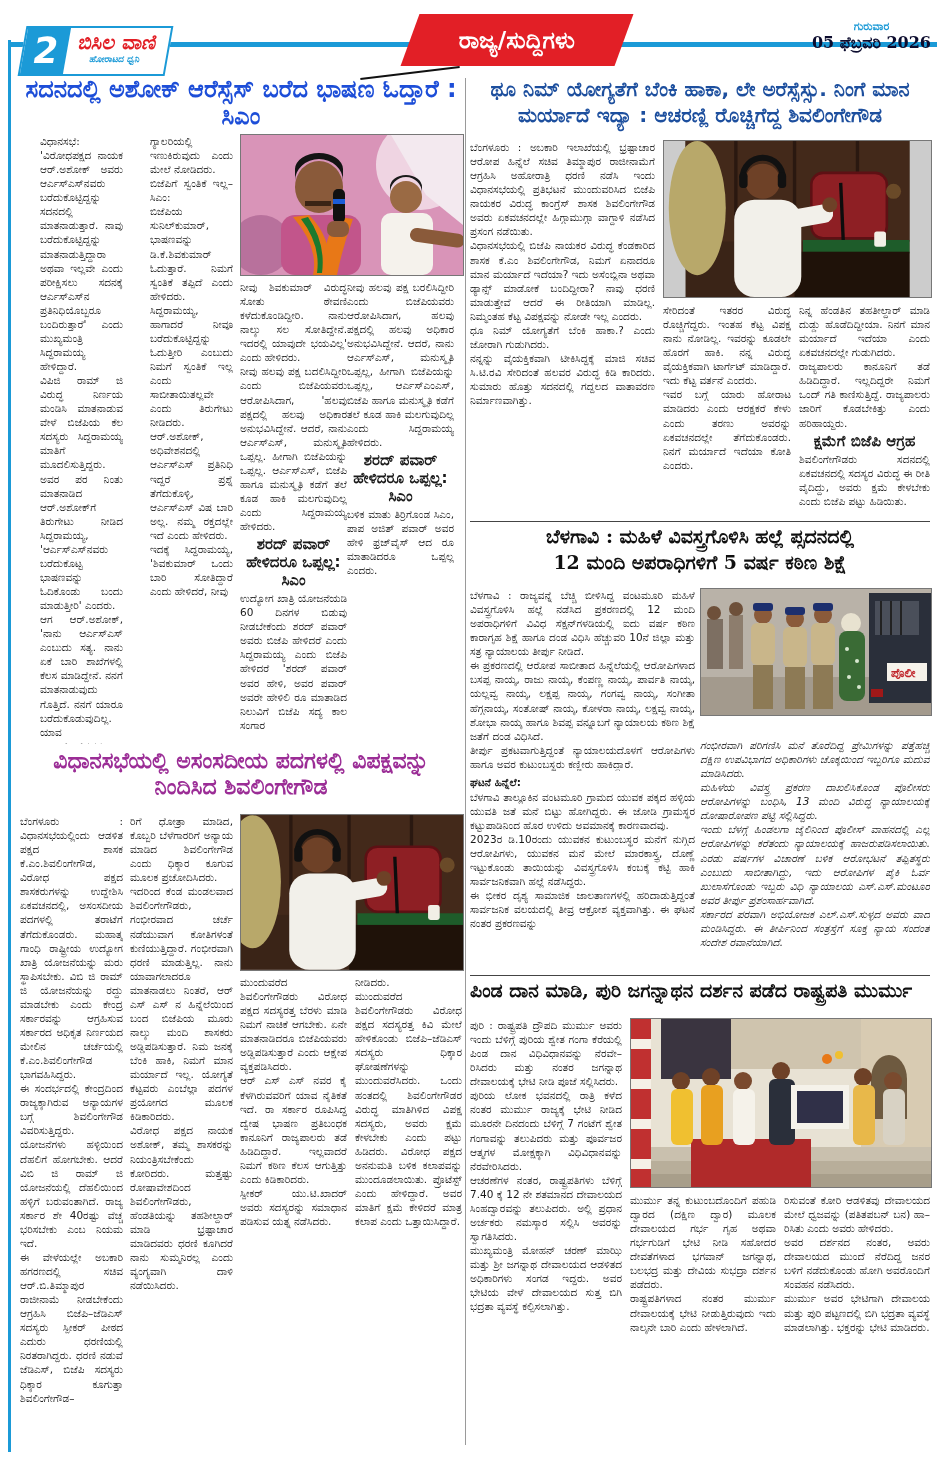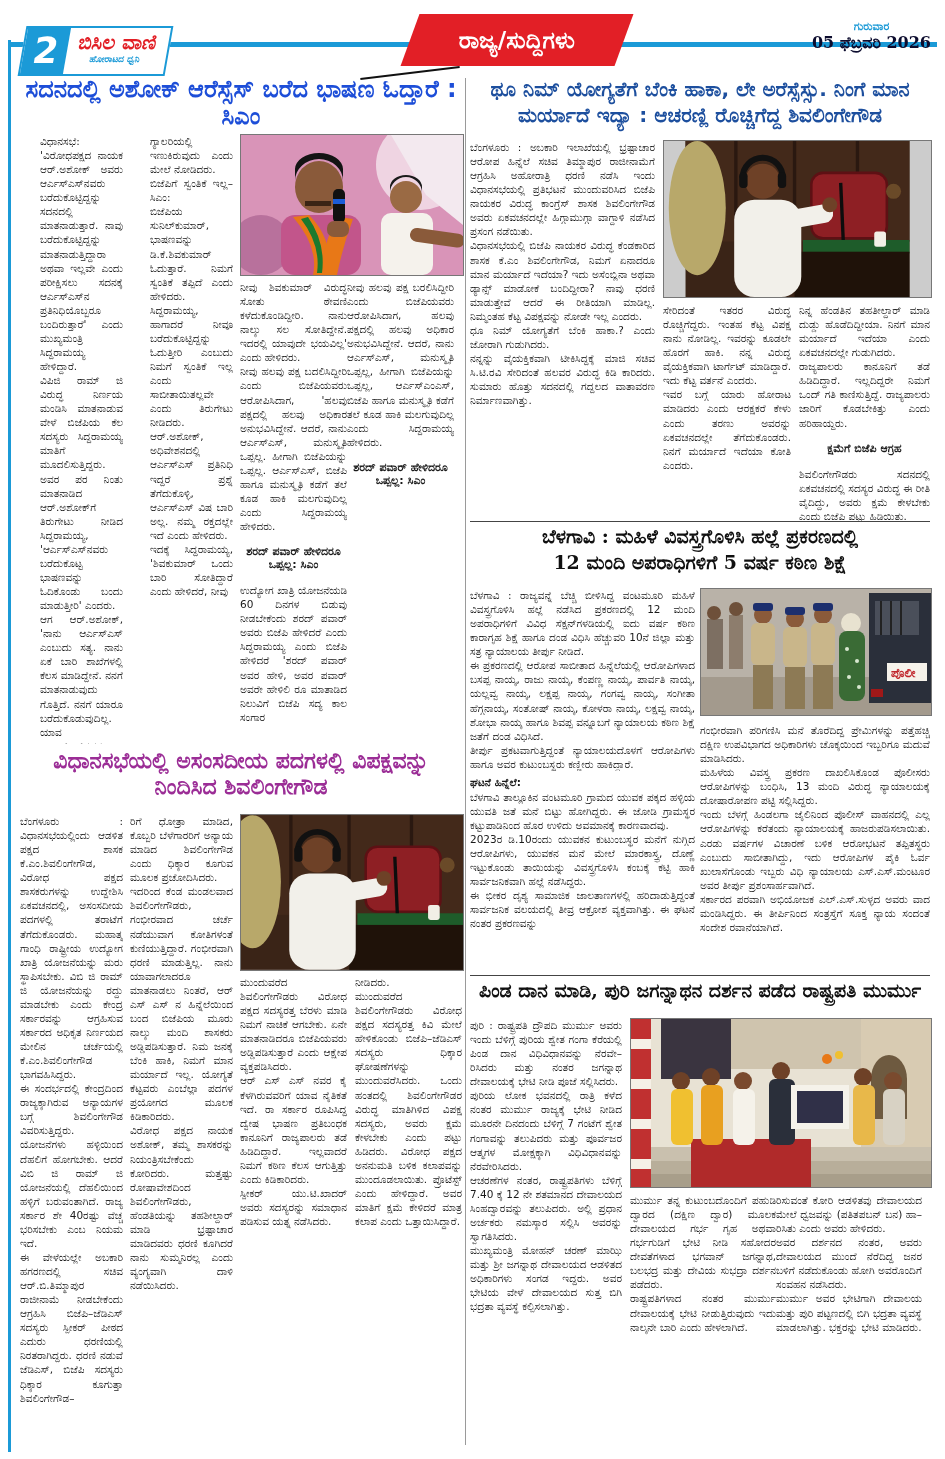--- a/index.html
+++ b/index.html
@@ -21,21 +21,21 @@
   .section-badge span{transform:skewX(20deg);color:#fff;font-weight:bold;font-size:23px;}
   .date-block{position:absolute;right:6px;top:8px;text-align:center;}
   .pub-day{color:#1b9ad7;font-size:11px;font-weight:bold;}
   .pub-date{color:#0c0c2e;font-size:16px;font-weight:bold;font-family:"DejaVu Serif",serif;}
   
   .vdiv{position:absolute;left:465px;top:78px;width:1px;height:1367px;background:#9a9a9a;}
   .hdiv{position:absolute;left:470px;width:460px;height:1px;background:#444;}
   
   .article{position:absolute;}
   .col{font-size:10.5px;line-height:1.34;text-align:justify;white-space:pre-line;overflow:hidden;}
-  .subhead{font-size:11px;font-weight:bold;text-align:center;margin:12px 0;}
+  .subhead{font-size:15px;font-weight:bold;text-align:center;margin:2px 0;}
   .subhead-left{font-size:10.5px;font-weight:bold;display:inline;}
   .photo{overflow:hidden;border:1px solid #777;background:#ccc;}
   .photo svg{display:block;}
   
   .headA{color:#1d4ed8;font-weight:bold;font-size:24px;line-height:1.12;text-align:center;}
   .diagA{position:absolute;right:2px;top:-4px;width:100px;height:2px;background:#111;transform:rotate(-7deg);}
   .bodyA{position:absolute;left:0;top:58px;right:0;bottom:0;display:flex;gap:7px;}
   .bodyA .c1,.bodyA .c2{width:103px;margin-left:20px;}
   .rblockA{width:222px;display:flex;flex-direction:column;}
   .rcolsA{display:flex;gap:0;margin-top:4px;flex:1;overflow:hidden;}
@@ -54,28 +54,28 @@
   .rblockC{width:267px;display:flex;flex-direction:column;}
   .rcolsC{display:flex;gap:8px;margin-top:5px;flex:1;overflow:hidden;}
   .rcolsC .ca{width:128px;}
   .rcolsC .cb{width:131px;}
   
   .headD{color:#101010;font-weight:bold;font-size:19px;line-height:1.35;text-align:center;
          font-family:"DejaVu Serif",serif;}
   .bodyD{position:absolute;left:0;top:64px;right:0;bottom:0;display:flex;gap:5px;}
   .leadD{width:225px;}
   .rblockD{width:230px;display:flex;flex-direction:column;}
-  .rblockD .c{margin-top:7px;flex:1;overflow:hidden;}
-  
-  .headE{color:#101010;font-weight:bold;font-size:19px;line-height:1.3;text-align:center;
+  .rblockD .c{margin-top:22px;flex:1;overflow:hidden;font-style:italic;}
+  
+  .headE{color:#101010;font-weight:bold;font-size:19px;line-height:1.3;text-align:left;
          font-family:"DejaVu Serif",serif;}
   .bodyE{position:absolute;left:0;top:40px;right:0;bottom:0;display:flex;gap:8px;}
   .c1E{width:152px;}
   .rblockE{width:300px;display:flex;flex-direction:column;}
-  .rcolsE{display:flex;gap:0;margin-top:5px;flex:1;overflow:hidden;}
+  .rcolsE{display:flex;gap:8px;margin-top:5px;flex:1;overflow:hidden;}
   .rcolsE .c{width:146px;}
 </style>
 </head>
 <body>
 
 <div id="page">
   <div class="left-rule"></div>
 
   <div class="header">
     <div class="header-bar"></div>
@@ -141,20 +141,21 @@
         <div class="rcolsA">
           <div class="c">
             <div class="col">ನೀವು ಶಿವಕುಮಾರ್ ವಿರುದ್ಧ ಸೋತು ಠೇವಣಿ ಕಳೆದುಕೊಂಡಿದ್ದೀರಿ. ನಾನು ನಾಲ್ಕು ಸಲ ಸೋತಿದ್ದೇನೆ. ಇದರಲ್ಲಿ ಯಾವುದೇ ಭಯವಿಲ್ಲ' ಎಂದು ಹೇಳಿದರು.
 ನೀವು ಹಲವು ಪಕ್ಷ ಬದಲಿಸಿದ್ದೀರಿ ಎಂದು ಬಿಜೆಪಿಯವರು ಆರೋಪಿಸಿದಾಗ, 'ಹಲವು ಪಕ್ಷದಲ್ಲಿ ಹಲವು ಅಧಿಕಾರ ಅನುಭವಿಸಿದ್ದೇನೆ. ಆದರೆ, ನಾನು ಆರ್ಎಸ್ಎಸ್, ಮನುಸ್ಮೃತಿ ಒಪ್ಪಲ್ಲ. ಹೀಗಾಗಿ ಬಿಜೆಪಿಯನ್ನು ಒಪ್ಪಲ್ಲ. ಆರ್ಎಸ್ಎಸ್, ಬಿಜೆಪಿ ಹಾಗೂ ಮನುಸ್ಮೃತಿ ಕಡೆಗೆ ತಲೆ ಕೂಡ ಹಾಕಿ ಮಲಗುವುದಿಲ್ಲ ಎಂದು ಸಿದ್ದರಾಮಯ್ಯ ಹೇಳಿದರು.</div>
             <div class="subhead">ಶರದ್ ಪವಾರ್ ಹೇಳಿದರೂ ಒಪ್ಪಲ್ಲ: ಸಿಎಂ</div>
             <div class="col">ಉದ್ಯೋಗ ಖಾತ್ರಿ ಯೋಜನೆಯಡಿ 60 ದಿನಗಳ ಬಿಡುವು ನೀಡಬೇಕೆಂದು ಶರದ್ ಪವಾರ್ ಅವರು ಬಿಜೆಪಿ ಹೇಳಿದರೆ ಎಂದು ಸಿದ್ದರಾಮಯ್ಯ ಎಂದು ಬಿಜೆಪಿ ಹೇಳಿದರೆ 'ಶರದ್ ಪವಾರ್ ಅವರ ಹೇಳಿ, ಅವರ ಪವಾರ್ ಅವರೇ ಹೇಳಿಲಿ ರೂ ಮಾತಾಡಿದ ನಿಲುವಿಗೆ ಬಿಜೆಪಿ ಸದ್ಯ ಕಾಲ ಸಂಗಾರ</div>
           </div>
           <div class="c">
             <div class="col">ನೀವು ಹಲವು ಪಕ್ಷ ಬರಲಿಸಿದ್ದೀರಿ ಎಂದು ಬಿಜೆಪಿಯವರು ಆರೋಪಿಸಿದಾಗ, ಹಲವು ಪಕ್ಷದಲ್ಲಿ ಹಲವು ಅಧಿಕಾರ ಅನುಭವಿಸಿದ್ದೇನೆ. ಆದರೆ, ನಾನು ಆರ್ಎಸ್ಎಸ್, ಮನುಸ್ಮೃತಿ ಒಪ್ಪಲ್ಲ, ಹೀಗಾಗಿ ಬಿಜೆಪಿಯನ್ನು ಒಪ್ಪಲ್ಲ, ಆರ್ಎಸ್ಎಂಎಸ್, ಬಿಜೆಪಿ ಹಾಗೂ ಮನುಸ್ಮೃತಿ ಕಡೆಗೆ ತಲೆ ಕೂಡ ಹಾಕಿ ಮಲಗುವುದಿಲ್ಲ ಎಂದು ಸಿದ್ದರಾಮಯ್ಯ ಹೇಳಿದರು.</div>
             <div class="subhead">ಶರದ್ ಪವಾರ್ ಹೇಳಿದರೂ ಒಪ್ಪಲ್ಲ: ಸಿಎಂ</div>
+            <div class="col">ಬಳಿಕ ಮಾತು ತಿರ್ರಿಗೊಂಡ ಸಿಎಂ, ಪಾಪ ಅಜಿತ್ ಪವಾರ್ ಅವರ ಹೇಳಿ ಫ್ರಜ್‌ವೈಸ್ ಆದ ರೂ ಮಾತಾಡಿದರೂ ಒಪ್ಪಲ್ಲ ಎಂದರು.</div>
           </div>
         </div>
       </div>
     </div>
   </div>
 
   <div class="article" style="left:20px;top:748px;width:442px;height:697px;">
     <div class="headB">ವಿಧಾನಸಭೆಯಲ್ಲಿ ಅಸಂಸದೀಯ ಪದಗಳಲ್ಲಿ ವಿಪಕ್ಷವನ್ನು ನಿಂದಿಸಿದ ಶಿವಲಿಂಗೇಗೌಡ</div>
     <div class="bodyB">
       <div class="col c1">ಬೆಂಗಳೂರು : ವಿಧಾನಸಭೆಯಲ್ಲಿಂದು ಆಡಳಿತ ಪಕ್ಷದ ಶಾಸಕ ಕೆ.ಎಂ.ಶಿವಲಿಂಗೇಗೌಡ, ವಿರೋಧ ಪಕ್ಷದ ಶಾಸಕರುಗಳನ್ನು ಉದ್ದೇಶಿಸಿ ಏಕವಚನದಲ್ಲಿ, ಅಸಂಸದೀಯ ಪದಗಳಲ್ಲಿ ತರಾಟೆಗೆ ತೆಗೆದುಕೊಂಡರು. ಮಹಾತ್ಮ ಗಾಂಧಿ ರಾಷ್ಟ್ರೀಯ ಉದ್ಯೋಗ ಖಾತ್ರಿ ಯೋಜನೆಯನ್ನು ಮರು ಸ್ಥಾಪಿಸಬೇಕು. ವಿಬಿ ಜಿ ರಾಮ್ ಜಿ ಯೋಜನೆಯನ್ನು ರದ್ದು ಮಾಡಬೇಕು ಎಂದು ಕೇಂದ್ರ ಸರ್ಕಾರವನ್ನು ಆಗ್ರಹಿಸುವ ಸರ್ಕಾರದ ಅಧಿಕೃತ ನಿರ್ಣಯದ ಮೇಲಿನ ಚರ್ಚೆಯಲ್ಲಿ ಕೆ.ಎಂ.ಶಿವಲಿಂಗೇಗೌಡ ಭಾಗವಹಿಸಿದ್ದರು.
@@ -239,21 +240,21 @@
             <div class="subhead">ಕ್ಷಮೆಗೆ ಬಿಜೆಪಿ ಆಗ್ರಹ</div>
             <div class="col">ಶಿವಲಿಂಗೇಗೌಡರು ಸದನದಲ್ಲಿ ಏಕವಚನದಲ್ಲಿ ಸದಸ್ಯರ ವಿರುದ್ಧ ಈ ರೀತಿ ವೈದಿದ್ದು, ಅವರು ಕ್ಷಮೆ ಕೇಳಬೇಕು ಎಂದು ಬಿಜೆಪಿ ಪಟ್ಟು ಹಿಡಿಯಿತು.</div>
           </div>
         </div>
       </div>
     </div>
   </div>
 
   <div class="article" style="left:470px;top:524px;width:460px;height:449px;">
     <div class="headD">
-      <div>ಬೆಳಗಾವಿ : ಮಹಿಳೆ ವಿವಸ್ತ್ರಗೊಳಿಸಿ ಹಲ್ಲೆ ಪ್ರಕರಣದಲ್ಲಿ</div>
+      <div>ಬೆಳಗಾವಿ : ಮಹಿಳೆ ವಿವಸ್ತ್ರಗೊಳಿಸಿ ಹಲ್ಲೆ ಪ್ಸದನದಲ್ಲಿ</div>
       <div>12 ಮಂದಿ ಅಪರಾಧಿಗಳಿಗೆ 5 ವರ್ಷ ಕಠಿಣ ಶಿಕ್ಷೆ</div>
     </div>
     <div class="bodyD">
       <div class="leadD">
         <div class="col">ಬೆಳಗಾವಿ : ರಾಜ್ಯವನ್ನೆ ಬೆಚ್ಚಿ ಬೀಳಿಸಿದ್ದ ವಂಟಮೂರಿ ಮಹಿಳೆ ವಿವಸ್ತ್ರಗೊಳಿಸಿ ಹಲ್ಲೆ ನಡೆಸಿದ ಪ್ರಕರಣದಲ್ಲಿ 12 ಮಂದಿ ಅಪರಾಧಿಗಳಿಗೆ ವಿವಿಧ ಸೆಕ್ಷನ್‌ಗಳಡಿಯಲ್ಲಿ ಐದು ವರ್ಷ ಕಠಿಣ ಕಾರಾಗೃಹ ಶಿಕ್ಷೆ ಹಾಗೂ ದಂಡ ವಿಧಿಸಿ ಹೆಚ್ಚುವರಿ 10ನೆ ಜಿಲ್ಲಾ ಮತ್ತು ಸತ್ರ ನ್ಯಾಯಾಲಯ ತೀರ್ಪು ನೀಡಿದೆ.
 ಈ ಪ್ರಕರಣದಲ್ಲಿ ಆರೋಪ ಸಾಬೀತಾದ ಹಿನ್ನೆಲೆಯಲ್ಲಿ ಆರೋಪಿಗಳಾದ ಬಸಪ್ಪ ನಾಯ್ಕ, ರಾಜು ನಾಯ್ಕ, ಕೆಂಪಣ್ಣ ನಾಯ್ಕ, ಪಾರ್ವತಿ ನಾಯ್ಕ, ಯಲ್ಲವ್ವ ನಾಯ್ಕ, ಲಕ್ಷಪ್ಪ ನಾಯ್ಕ, ಗಂಗವ್ವ ನಾಯ್ಕ, ಸಂಗೀತಾ ಹೆಗ್ಗನಾಯ್ಕ, ಸಂತೋಷ್ ನಾಯ್ಕ, ಕೋಳರಾ ನಾಯ್ಕ, ಲಕ್ಷವ್ವ ನಾಯ್ಕ, ಶೋಭಾ ನಾಯ್ಕ ಹಾಗೂ ಶಿವಪ್ಪ ವನ್ನೂಬಗೆ ನ್ಯಾಯಾಲಯ ಕಠಿಣ ಶಿಕ್ಷೆ ಜತೆಗೆ ದಂಡ ವಿಧಿಸಿದೆ.
 ತೀರ್ಪು ಪ್ರಕಟವಾಗುತ್ತಿದ್ದಂತೆ ನ್ಯಾಯಾಲಯದೊಳಗೆ ಆರೋಪಿಗಳು ಹಾಗೂ ಅವರ ಕುಟುಂಬಸ್ಥರು ಕಣ್ಣೀರು ಹಾಕಿದ್ದಾರೆ.</div>
         <span class="subhead-left">ಘಟನೆ ಹಿನ್ನೆಲೆ:</span>
         <div class="col">ಬೆಳಗಾವಿ ತಾಲ್ಲೂಕಿನ ವಂಟಮೂರಿ ಗ್ರಾಮದ ಯುವಕ ಪಕ್ಕದ ಹಳ್ಳಿಯ ಯುವತಿ ಜತೆ ಮನೆ ಬಿಟ್ಟು ಹೋಗಿದ್ದರು. ಈ ಜೋಡಿ ಗ್ರಾಮಸ್ಥರ ಕಟ್ಟುಪಾಡಿನಿಂದ ಹೊರ ಉಳಿದು ಅವಮಾನಕ್ಕೆ ಕಾರಣವಾದವು.
 2023ರ ಡಿ.10ರಂದು ಯುವಕನ ಕುಟುಂಬಸ್ಥರ ಮನೆಗೆ ನುಗ್ಗಿದ ಆರೋಪಿಗಳು, ಯುವಕನ ಮನೆ ಮೇಲೆ ಮಾರಕಾಸ್ತ್ರ, ದೊಣ್ಣೆ ಇಟ್ಟುಕೊಂಡು ತಾಯಿಯನ್ನು ವಿವಸ್ತ್ರಗೊಳಿಸಿ ಕಂಬಕ್ಕೆ ಕಟ್ಟಿ ಹಾಕಿ ಸಾರ್ವಜನಿಕವಾಗಿ ಹಲ್ಲೆ ನಡೆಸಿದ್ದರು.

